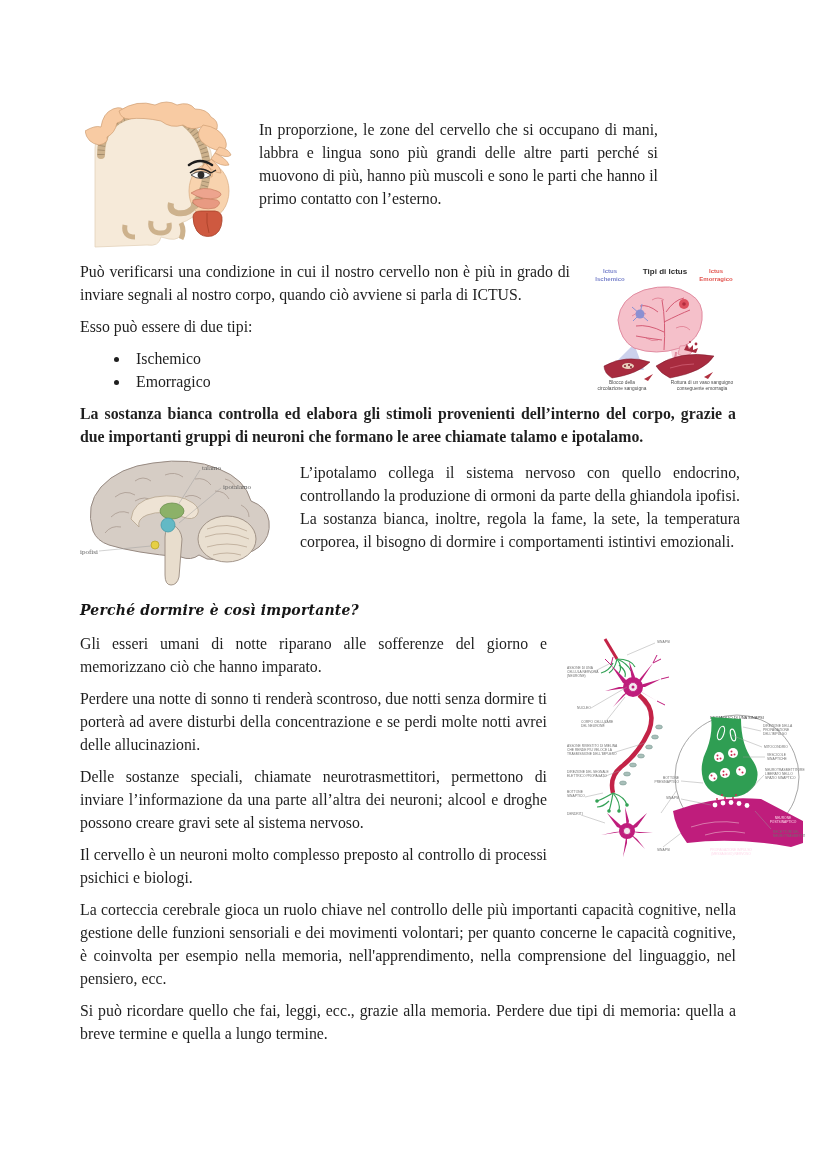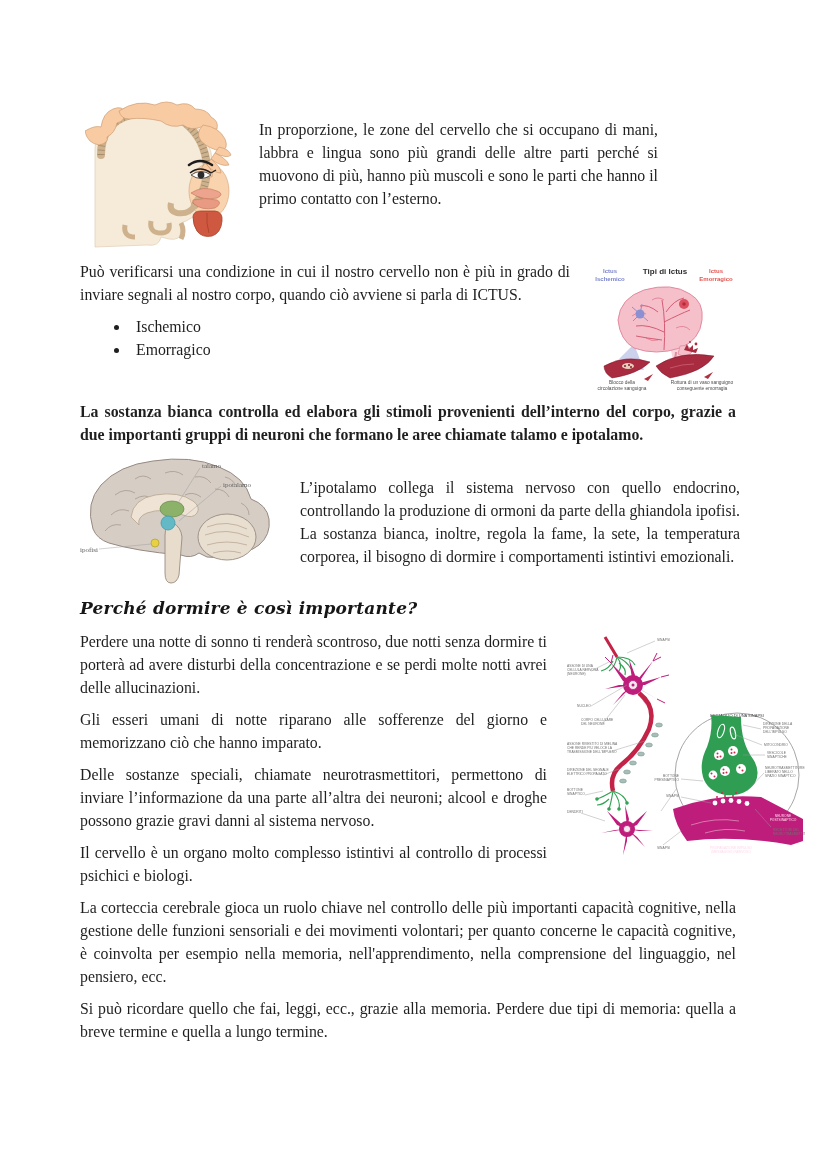--- a/index.html
+++ b/index.html
@@ -2,27 +2,27 @@
 <html><head>
 <meta charset="utf-8">
 <style>
   html,body{margin:0;padding:0;background:#ffffff;}
   .page{position:relative;width:828px;height:1045px;background:#fff;overflow:hidden;
         font-family:"Liberation Serif",serif;font-size:15.8px;line-height:23px;color:#1f1f1f;}
   .content{margin:0 80px;}
   p.body{ text-align:justify;margin:0 12px 9px 0;}
   .row1{display:flex;margin:97px 80px 0 85px;}
   .row1 .par{width:399px;margin-left:26px;padding-top:21px;text-align:justify;}
-  .row3{display:flex;margin-top:6px;align-items:center;}
+  .row3{display:flex;margin-top:6px;}
   .row3 svg{flex:none;margin-left:-5px;}
   .row3 .par{width:440px;padding-top:4px;text-align:justify;}
   ul.types{margin:0 0 9px 0;padding-left:50px;}
   ul.types li{margin:0;padding-left:6px;}
   .script-h{font-family:"DejaVu Serif",serif;font-style:italic;font-weight:700;
-            font-size:17px;letter-spacing:.2px;color:#161616;margin:12px 0 10px 0;}
+            font-size:14px;letter-spacing:.2px;color:#161616;margin:12px 0 10px 0;}
   .h2{margin:14px 0 11px 0;}
   .fl-ictus{float:right;margin:2px 8px 8px 22px;}
   .fl-neuron{float:right;margin:3px -57px 10px 18px;}
   .clr{clear:right;font-weight:bold;}
   svg text{font-family:"Liberation Sans",sans-serif;}
   svg .serif-lbl{font-family:"Liberation Serif",serif;}
   .tiny{font-size:3.3px;fill:#6f6f6f;}
   .tiny-w{font-size:3.3px;fill:#ffd9ea;}
   .lead{stroke:#9a9a9a;stroke-width:.45;}
 </style>
@@ -121,20 +121,21 @@
           <circle cx="98" cy="80" r="1" fill="#a82b3f"></circle>
         <path d="M78,106 q12,-4 24,-4" stroke="#c8556a" stroke-width="1" fill="none"></path>
       </g>
       <polygon points="52,117 61,112 56,119" fill="#b0303f"></polygon>
       <polygon points="112,115 121,110 116,117" fill="#b0303f"></polygon>
       <text x="30" y="122" text-anchor="middle" font-size="4.8" fill="#4a4a4a"><tspan x="30" dy="0">Blocco della</tspan><tspan x="30" dy="1.25em">circolazione sanguigna</tspan></text>
       <text x="110" y="122" text-anchor="middle" font-size="4.8" fill="#4a4a4a"><tspan x="110" dy="0">Rottura di un vaso sanguigno</tspan><tspan x="110" dy="1.25em">conseguente emorragia</tspan></text>
     </svg>
 
     <p class="body" style="margin-top:5px">Può verificarsi una condizione in cui il nostro cervello non è più in grado di inviare segnali al nostro corpo, quando ciò avviene si parla di ICTUS.</p>
+    <p class="body">Esso può essere di due tipi:</p>
     <ul class="types">
       <li>Ischemico</li>
       <li>Emorragico</li>
     </ul>
     <p class="body clr" style="margin-top:4px">La sostanza bianca controlla ed elabora gli stimoli provenienti dell’interno del corpo, grazie a due importanti gruppi di neuroni che formano le aree chiamate talamo e ipotalamo.</p>
 
     <div class="row3">
       <svg width="225" height="130" viewBox="0 0 225 130">
         <path d="M18,74 Q10,48 26,30 Q44,10 78,6 Q116,0 144,12 Q170,22 176,44 Q192,50 194,64 Q196,80 184,90 Q172,100 154,96 Q146,104 132,102 L124,98 Q116,104 106,100 Q60,96 34,88 Q22,84 18,74 Z" fill="#d6cdc5" stroke="#978a82" stroke-width="1"></path>
         <g stroke="#a99a90" stroke-width="0.8" fill="none">
@@ -322,23 +323,23 @@
       <text class="tiny" x="199" y="113"><tspan x="199" dy="0">MITOCONDRIO</tspan></text>
       <text class="tiny" x="202" y="121"><tspan x="202" dy="0">VESCICOLE</tspan><tspan x="202" dy="3.8">SINAPTICHE</tspan></text>
       <text class="tiny" x="200" y="136"><tspan x="200" dy="0">NEUROTRASMETTITORE</tspan><tspan x="200" dy="3.8">LIBERATO NELLO</tspan><tspan x="200" dy="3.8">SPAZIO SINAPTICO</tspan></text>
       <text class="tiny" x="114" y="144" text-anchor="end"><tspan x="114" dy="0">BOTTONE</tspan><tspan x="114" dy="3.8">PRESINAPTICO</tspan></text>
       <text class="tiny" x="114" y="164" text-anchor="end"><tspan x="114" dy="0">SINAPSI</tspan></text>
       <text class="tiny-w" x="218" y="184" text-anchor="middle"><tspan x="218" dy="0">NEURONE</tspan><tspan x="218" dy="3.8">POSTSINAPTICO</tspan></text>
       <text class="tiny" x="208" y="198"><tspan x="208" dy="0">RECETTORI DEL</tspan><tspan x="208" dy="3.8">NEUROTRASMETTITORE</tspan></text>
       <text class="tiny-w" x="166" y="216" text-anchor="middle"><tspan x="166" dy="0">PROPAGAZIONE IMPULSO</tspan><tspan x="166" dy="3.8">(MESSAGGIO) NERVOSO</tspan></text>
     </svg>
 
+    <p class="body">Gli esseri umani di notte riparano alle sofferenze del giorno e memorizzano ciò che hanno imparato.</p>
     <p class="body" style="margin-top:6px">Perdere una notte di sonno ti renderà scontroso, due notti senza dormire ti porterà ad avere disturbi della concentrazione e se perdi molte notti avrei delle allucinazioni.</p>
-    <p class="body">Gli esseri umani di notte riparano alle sofferenze del giorno e memorizzano ciò che hanno imparato.</p>
-    <p class="body">Delle sostanze speciali, chiamate neurotrasmettitori, permettono di inviare l’informazione da una parte all’altra dei neuroni; alcool e droghe possono grazie gravi danni al sistema nervoso.</p>
-
-
-    <p class="body">Il cervello è un organo molto complesso istintivi al controllo di processi psichici e biologi.</p>
+    <p class="body">Delle sostanze speciali, chiamate neurotrasmettitori, permettono di inviare l’informazione da una parte all’altra dei neuroni; alcool e droghe possono creare gravi sete al sistema nervoso.</p>
+
+
+    <p class="body">Il cervello è un neuroni molto complesso preposto al controllo di processi psichici e biologi.</p>
     <p class="body">La corteccia cerebrale gioca un ruolo chiave nel controllo delle più importanti capacità cognitive, nella gestione delle funzioni sensoriali e dei movimenti volontari; per quanto concerne le capacità cognitive, è coinvolta per esempio nella memoria, nell'apprendimento, nella comprensione del linguaggio, nel pensiero, ecc.</p>
     <p class="body">Si può ricordare quello che fai, leggi, ecc., grazie alla memoria. Perdere due tipi di memoria: quella a breve termine e quella a lungo termine.</p>
 
   </div>
 </div>
 
 </body></html>

